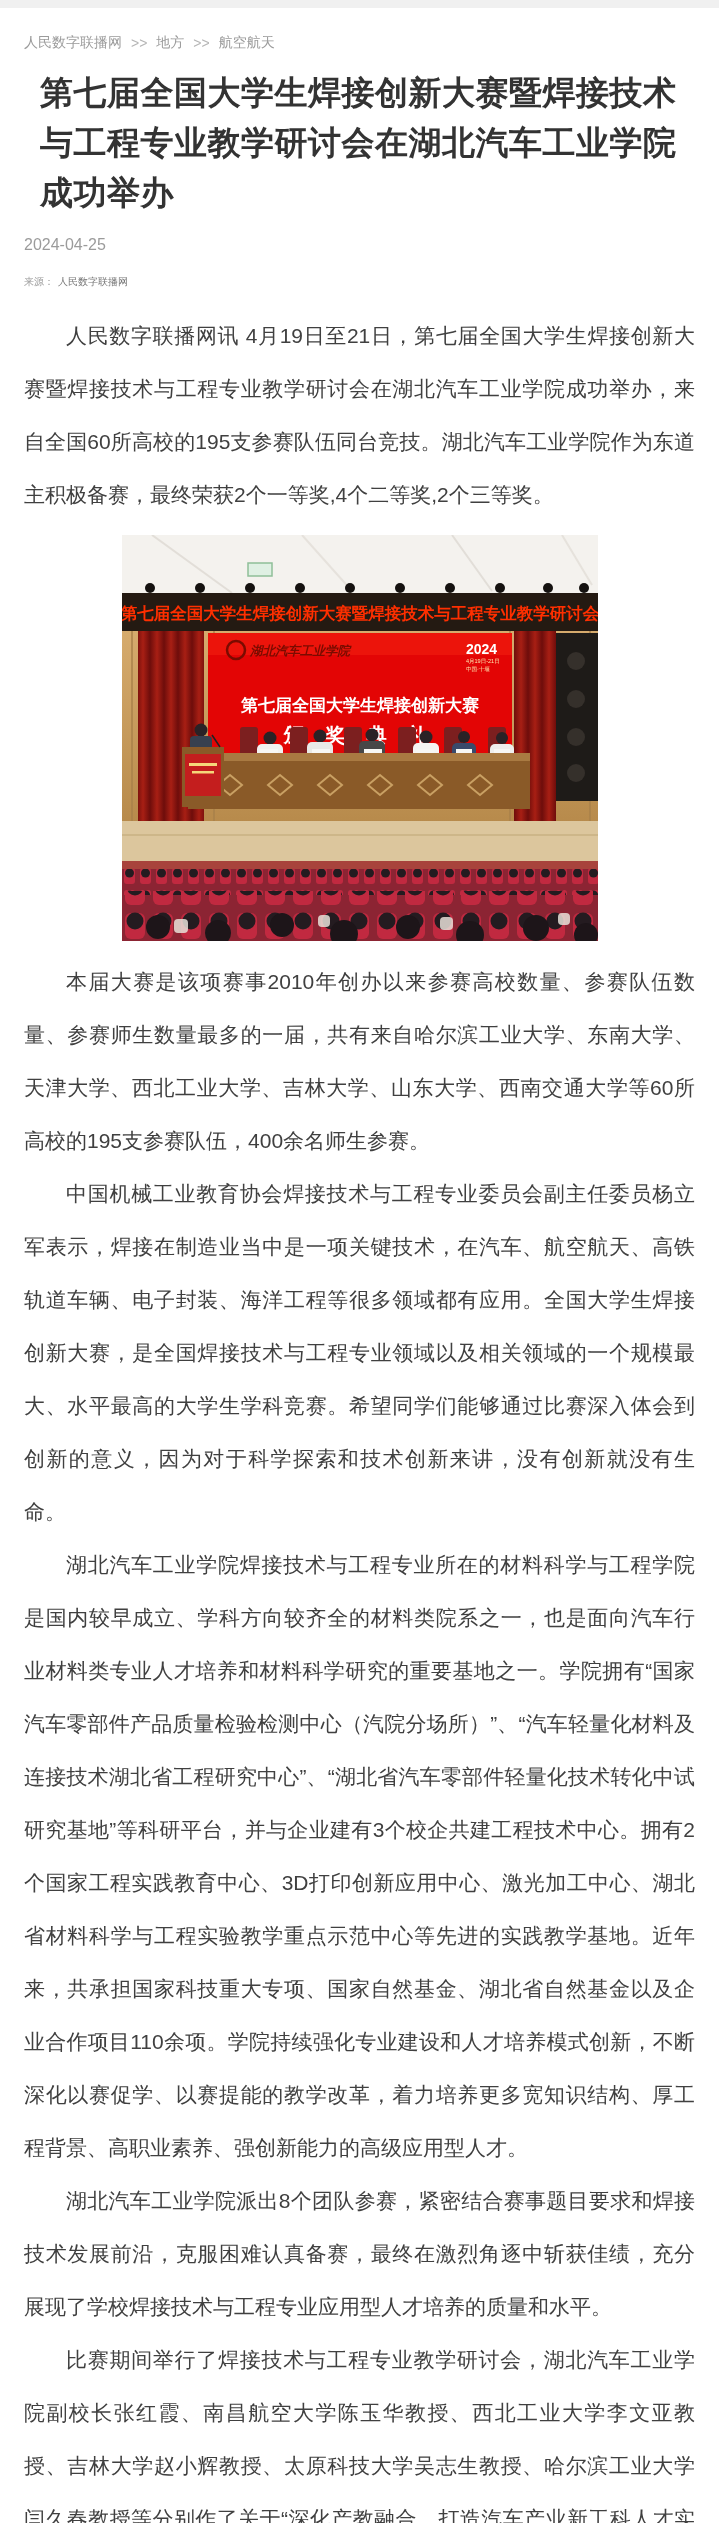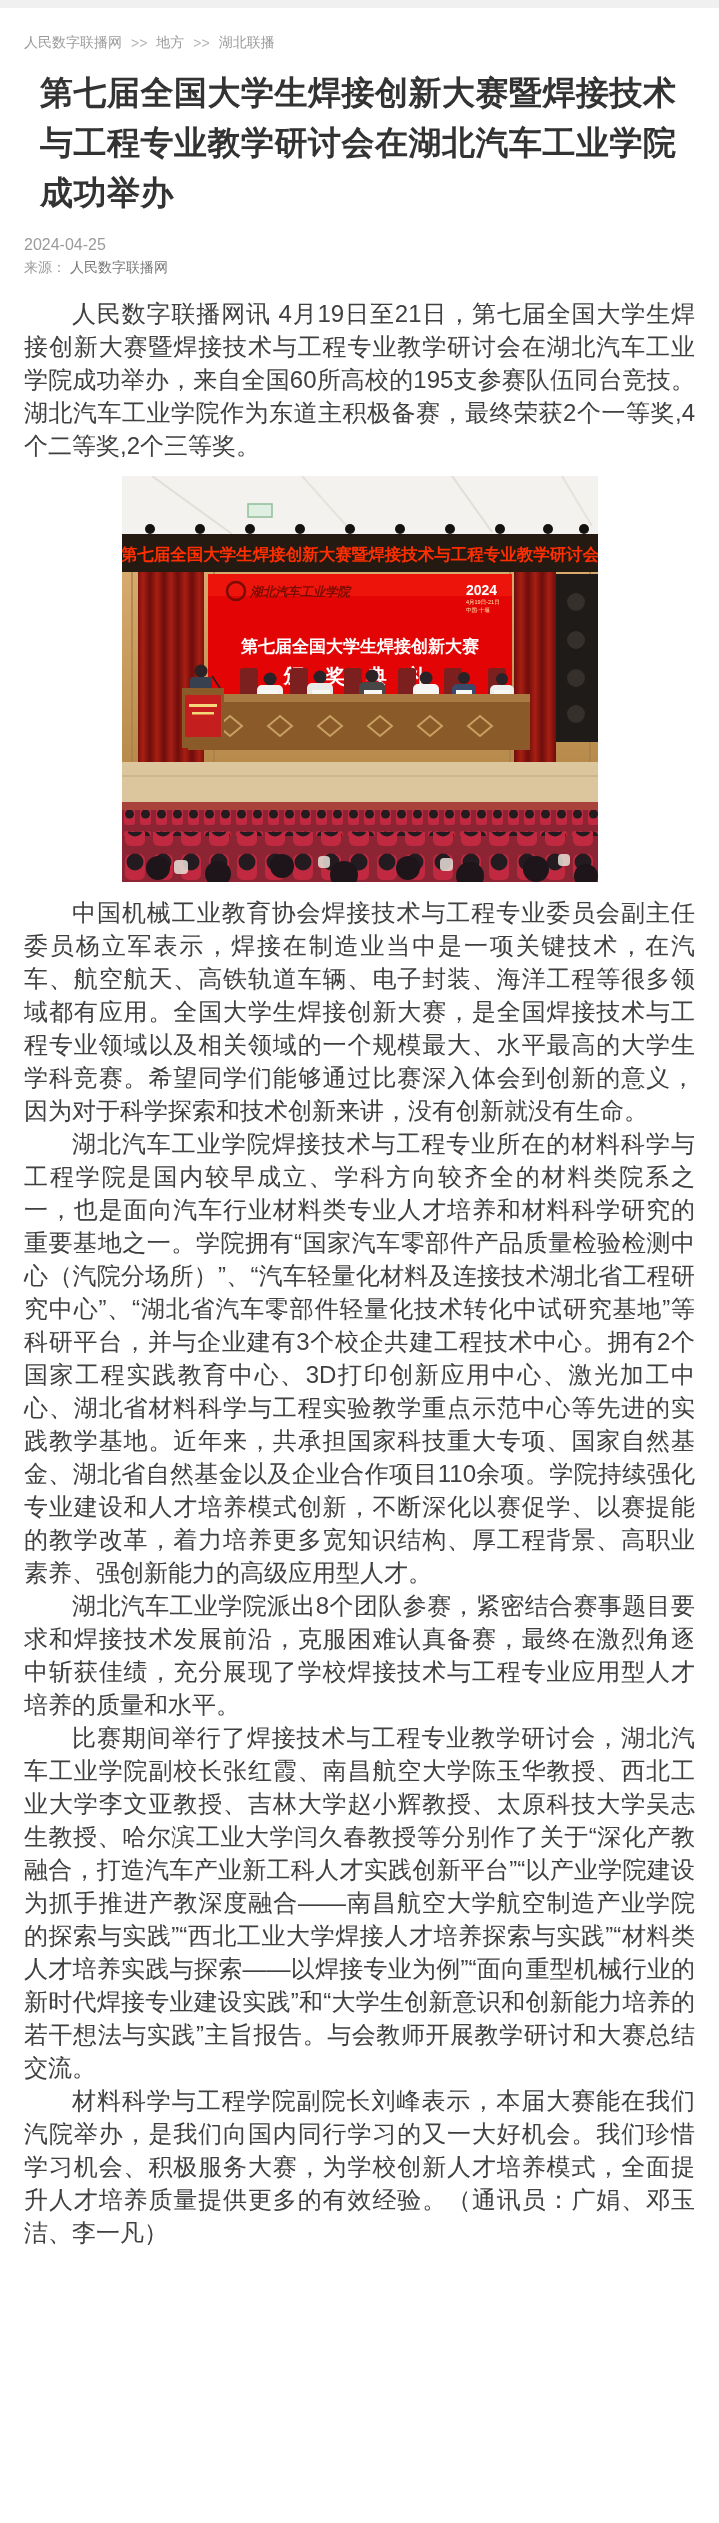--- a/index.html
+++ b/index.html
@@ -4,40 +4,40 @@
 <style>
   html,body{margin:0;padding:0;background:#fff;}
   body{width:719px;font-family:"Liberation Sans","DejaVu Sans",sans-serif;color:#404040;}
   .top-strip{height:8px;background:#f0f0f0;}
   .container{box-sizing:border-box;width:719px;padding:0 24px;}
   .breadcrumb{margin-top:26px;font-size:14px;color:#9b9b9b;display:flex;gap:9px;align-items:center;}
   .breadcrumb .crumb{color:#9b9b9b;cursor:pointer;}
   .breadcrumb .sep{color:#b5b5b5;}
   h1.title{margin:16px 0 0 16px;font-size:33px;line-height:50px;font-weight:700;color:#333;letter-spacing:0.5px;}
   .meta-date{margin-top:18px;font-size:16px;color:#9b9b9b;}
-  .meta-source{margin-top:5px;font-size:14px;color:#9b9b9b;}
+  .meta-source{margin-top:21px;font-size:10px;color:#9b9b9b;}
   .meta-source .src-val{color:#777;margin-left:4px;}
   .article{margin-top:20px;}
-  .article p{margin:0;font-size:24px;line-height:33px;color:#404040;text-align:justify;text-indent:2em;word-break:break-all;}
+  .article p{margin:0;font-size:21px;line-height:53px;color:#404040;text-align:justify;text-indent:2em;word-break:break-all;}
   figure.photo{margin:14px auto;width:476px;display:block;}
   figure.photo svg{display:block;}
 </style>
 </head>
 <body>
 
 <div class="top-strip"></div>
 
 <div class="container">
 
   <nav class="breadcrumb">
     <span class="crumb">人民数字联播网</span>
     <span class="sep">&gt;&gt;</span>
     <span class="crumb">地方</span>
     <span class="sep">&gt;&gt;</span>
-    <span class="crumb">湖北联播</span>
+    <span class="crumb">航空航天</span>
   </nav>
 
   <h1 class="title">第七届全国大学生焊接创新大赛暨焊接技术与工程专业教学研讨会在湖北汽车工业学院成功举办</h1>
 
   <div class="meta-date">2024-04-25</div>
 
   <div class="meta-source">
     <span>来源：</span><span class="src-val">人民数字联播网</span>
   </div>
 
@@ -215,20 +215,21 @@
           <g fill="#e8e0d8" opacity="0.85">
             <rect x="52" y="384" width="14" height="14" rx="4"></rect>
               <rect x="196" y="380" width="12" height="12" rx="4"></rect>
             <rect x="318" y="382" width="13" height="13" rx="4"></rect>
               <rect x="436" y="378" width="12" height="12" rx="4"></rect>
           </g>
         </g>
       </svg>
     </figure>
 
+    <p>本届大赛是该项赛事2010年创办以来参赛高校数量、参赛队伍数量、参赛师生数量最多的一届，共有来自哈尔滨工业大学、东南大学、天津大学、西北工业大学、吉林大学、山东大学、西南交通大学等60所高校的195支参赛队伍，400余名师生参赛。</p>
     <p>中国机械工业教育协会焊接技术与工程专业委员会副主任委员杨立军表示，焊接在制造业当中是一项关键技术，在汽车、航空航天、高铁轨道车辆、电子封装、海洋工程等很多领域都有应用。全国大学生焊接创新大赛，是全国焊接技术与工程专业领域以及相关领域的一个规模最大、水平最高的大学生学科竞赛。希望同学们能够通过比赛深入体会到创新的意义，因为对于科学探索和技术创新来讲，没有创新就没有生命。</p>
     <p>湖北汽车工业学院焊接技术与工程专业所在的材料科学与工程学院是国内较早成立、学科方向较齐全的材料类院系之一，也是面向汽车行业材料类专业人才培养和材料科学研究的重要基地之一。学院拥有“国家汽车零部件产品质量检验检测中心（汽院分场所）”、“汽车轻量化材料及连接技术湖北省工程研究中心”、“湖北省汽车零部件轻量化技术转化中试研究基地”等科研平台，并与企业建有3个校企共建工程技术中心。拥有2个国家工程实践教育中心、3D打印创新应用中心、激光加工中心、湖北省材料科学与工程实验教学重点示范中心等先进的实践教学基地。近年来，共承担国家科技重大专项、国家自然基金、湖北省自然基金以及企业合作项目110余项。学院持续强化专业建设和人才培养模式创新，不断深化以赛促学、以赛提能的教学改革，着力培养更多宽知识结构、厚工程背景、高职业素养、强创新能力的高级应用型人才。</p>
     <p>湖北汽车工业学院派出8个团队参赛，紧密结合赛事题目要求和焊接技术发展前沿，克服困难认真备赛，最终在激烈角逐中斩获佳绩，充分展现了学校焊接技术与工程专业应用型人才培养的质量和水平。</p>
     <p>比赛期间举行了焊接技术与工程专业教学研讨会，湖北汽车工业学院副校长张红霞、南昌航空大学陈玉华教授、西北工业大学李文亚教授、吉林大学赵小辉教授、太原科技大学吴志生教授、哈尔滨工业大学闫久春教授等分别作了关于“深化产教融合，打造汽车产业新工科人才实践创新平台”“以产业学院建设为抓手推进产教深度融合——南昌航空大学航空制造产业学院的探索与实践”“西北工业大学焊接人才培养探索与实践”“材料类人才培养实践与探索——以焊接专业为例”“面向重型机械行业的新时代焊接专业建设实践”和“大学生创新意识和创新能力培养的若干想法与实践”主旨报告。与会教师开展教学研讨和大赛总结交流。</p>
     <p>材料科学与工程学院副院长刘峰表示，本届大赛能在我们汽院举办，是我们向国内同行学习的又一大好机会。我们珍惜学习机会、积极服务大赛，为学校创新人才培养模式，全面提升人才培养质量提供更多的有效经验。（通讯员：广娟、邓玉洁、李一凡）</p>
   </div>
 
 </div>
 
 </body></html>

